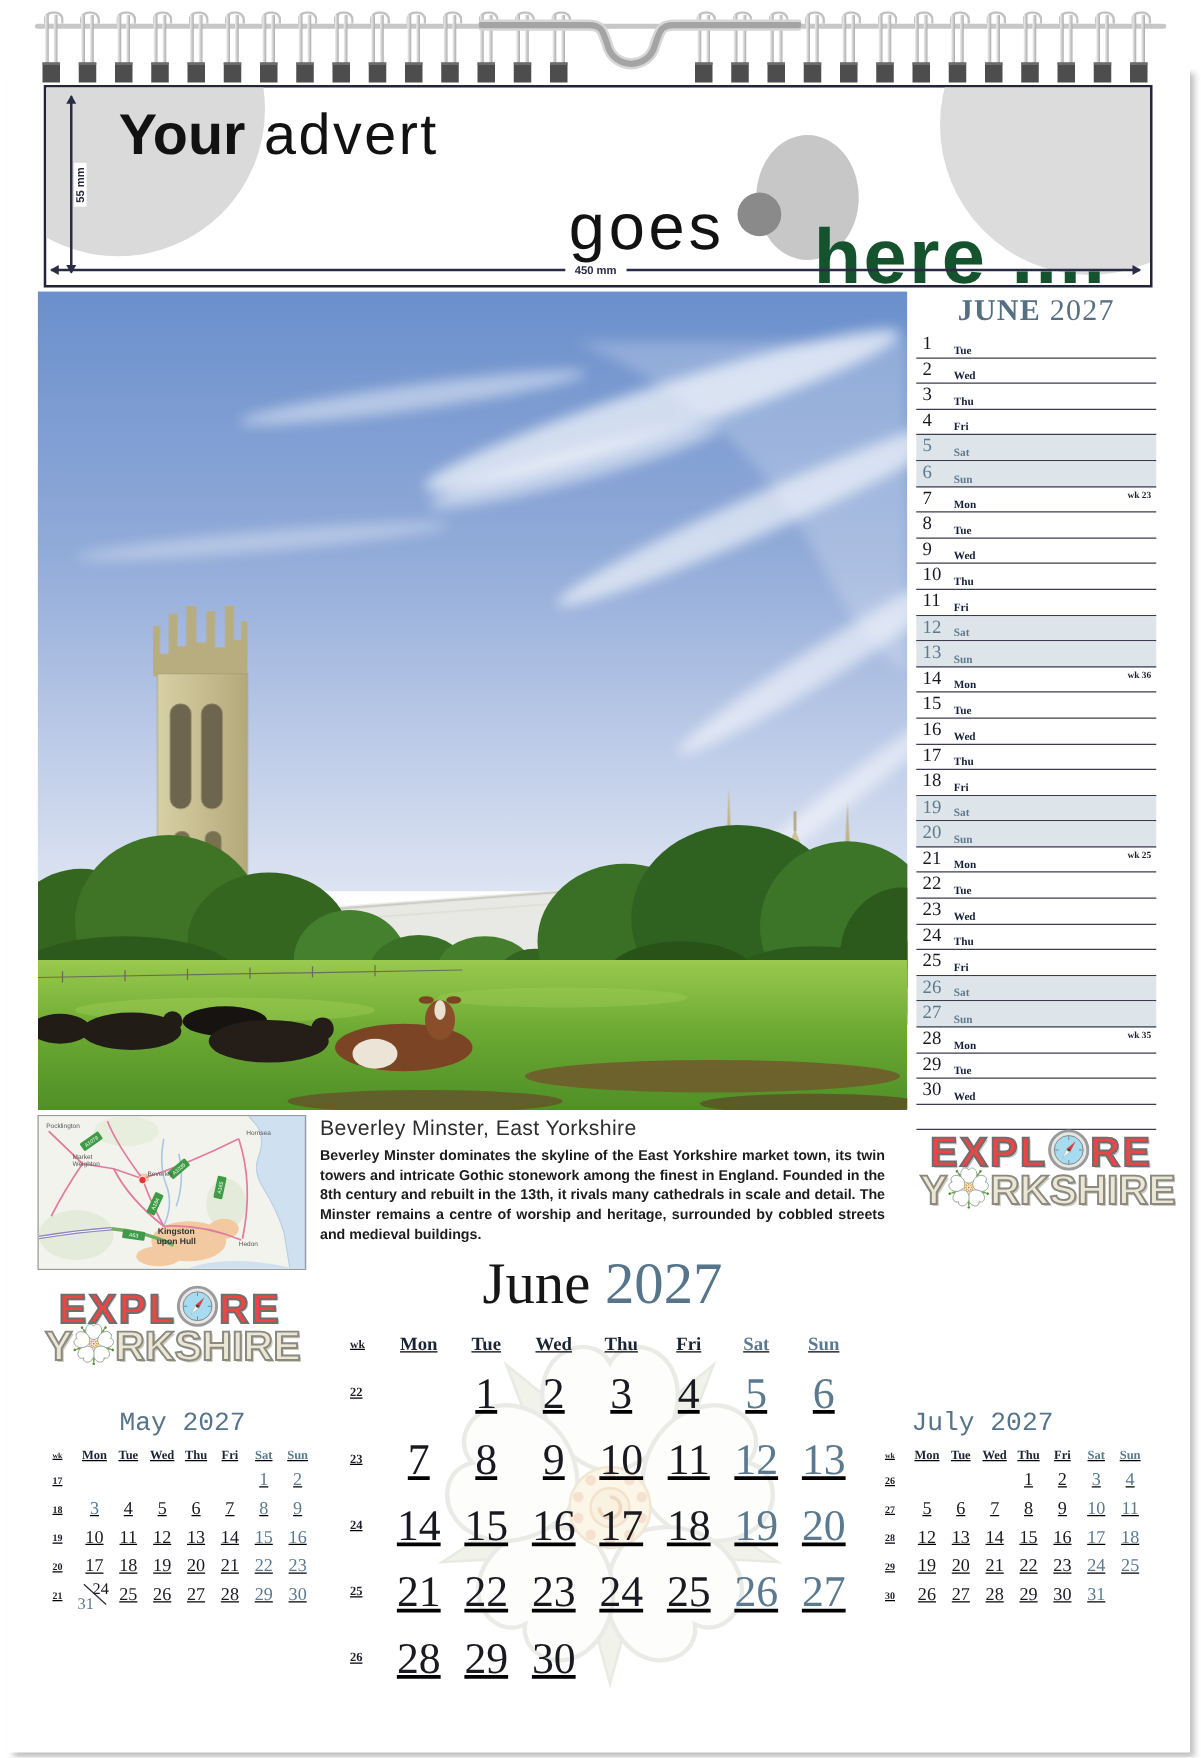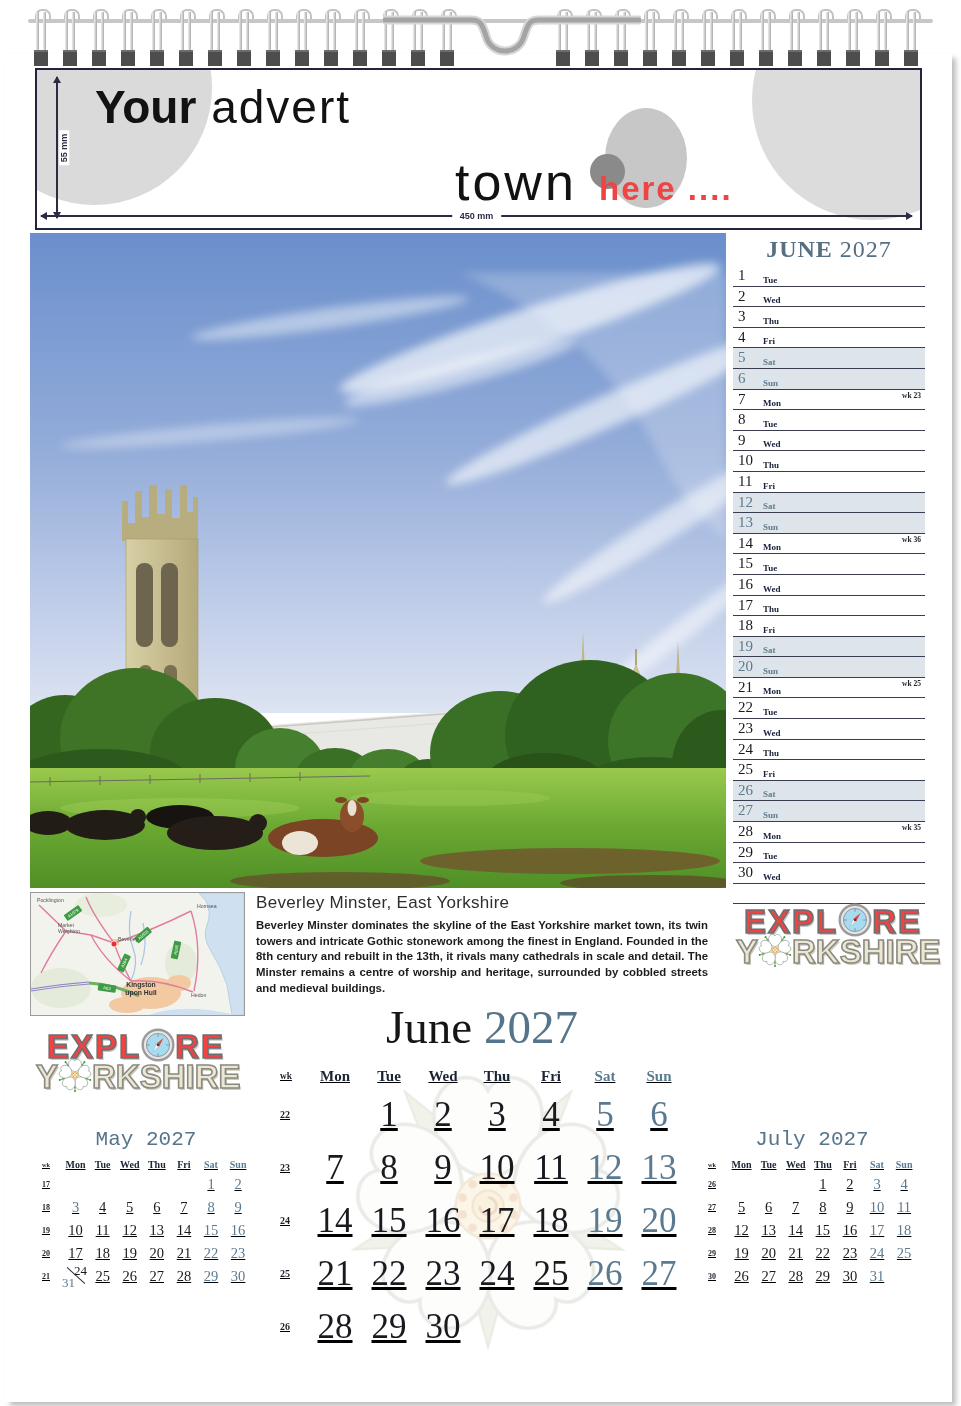--- a/index.html
+++ b/index.html
@@ -27,21 +27,21 @@
   .advert{position:absolute;left:35px;top:68px;width:883px;height:158px;border:2px solid #23233c;
           background:#fff;overflow:hidden;z-index:5;}
   .ad-circle{position:absolute;border-radius:50%;}
   .ad-c1{left:-60px;top:-100px;width:235px;height:235px;background:#dadada;}
   .ad-c2{left:715px;top:-90px;width:240px;height:240px;background:#dcdcdc;}
   .ad-c3{left:568px;top:38px;width:82px;height:100px;background:#c7c7c7;}
   .ad-c4{left:553px;top:84px;width:35px;height:35px;background:#8a8a8a;}
   .ad-line1{position:absolute;left:58px;top:10px;font-size:46px;letter-spacing:2px;color:#121212;white-space:nowrap;}
   .ad-line1 .b{font-weight:bold;letter-spacing:0;}
   .ad-goes{position:absolute;left:418px;top:82px;font-size:52px;color:#121212;letter-spacing:3px;}
-  .ad-here{position:absolute;left:562px;top:100px;font-size:33px;font-weight:bold;color:#ef4444;letter-spacing:2px;}
+  .ad-here{position:absolute;left:614px;top:100px;font-size:62px;font-weight:bold;color:#14532d;letter-spacing:2px;}
   .dim-v{position:absolute;left:19px;top:7px;width:2px;height:141px;background:#2b2b45;}
   .dim-v:before,.dim-v:after{content:"";position:absolute;left:-3px;border-left:4px solid transparent;
       border-right:4px solid transparent;}
   .dim-v:before{top:-1px;border-bottom:7px solid #2b2b45;}
   .dim-v:after{bottom:-1px;border-top:7px solid #2b2b45;}
   .dim-v-label{position:absolute;left:-9px;top:50%;transform:translateY(-50%) rotate(-90deg);
       background:#fff;font-size:9px;font-weight:bold;color:#2b2b45;padding:0 3px;white-space:nowrap;}
   .dim-h{position:absolute;left:4px;bottom:11px;height:2px;width:871px;background:#2b2b45;}
   .dim-h:before,.dim-h:after{content:"";position:absolute;top:-3px;border-top:4px solid transparent;
       border-bottom:4px solid transparent;}
@@ -109,21 +109,21 @@
   .mini{width:212px;}
   .mini .cal-hrow,.mini .cal-row{grid-template-columns:22px repeat(7,27.1px);}
   .mini .cal-hrow{height:18px;font-size:10px;}
   .mini .cal-row{height:23px;font-size:14.5px;}
   .mini .cal-wk{font-size:8px;}
   #may-grid{left:40px;top:1155px;}
   #july-grid{left:706px;top:1155px;}
   .mini-title{position:absolute;width:212px;text-align:center;font-family:Liberation Mono, monospace;
       font-size:21px;color:#56748a;z-index:6;}
   #may-title{left:40px;top:1128px;}
-  #july-title{left:706px;top:1128px;}
+  #july-title{left:680px;top:1128px;}
   .cal-d.split{position:relative;font-size:13px;height:100%;}
   .split-a{position:absolute;right:2px;top:-2px;color:#191920;}
   .split-b{position:absolute;left:0px;bottom:-3px;}
   .split-b.wkend,.split-a.wkend{color:#5b7a90;}
   .split-slash{position:absolute;left:2px;top:10px;width:24px;border-top:1.2px solid #2a2a35;
       transform:rotate(42deg);}
 
   
   .rose-wm{position:absolute;left:340px;top:1058px;width:296px;height:296px;z-index:5;opacity:.92;}
 </style>
@@ -307,21 +307,21 @@
       <div class="sq"></div>
     </div>
   </div>
 
 <div class="advert">
   <div class="ad-circle ad-c1"></div>
   <div class="ad-circle ad-c2"></div>
   <div class="ad-circle ad-c3"></div>
   <div class="ad-circle ad-c4"></div>
   <div class="ad-line1"><span class="b">Your</span> <span>advert</span></div>
-  <div class="ad-goes">town</div>
+  <div class="ad-goes">goes</div>
   <div class="ad-here">here ....</div>
   <div class="dim-v">
     <span class="dim-v-label">55 mm</span>
   </div>
   <div class="dim-h">
     <span class="dim-h-label">450 mm</span>
   </div>
 </div>
 
 <div class="photo">

